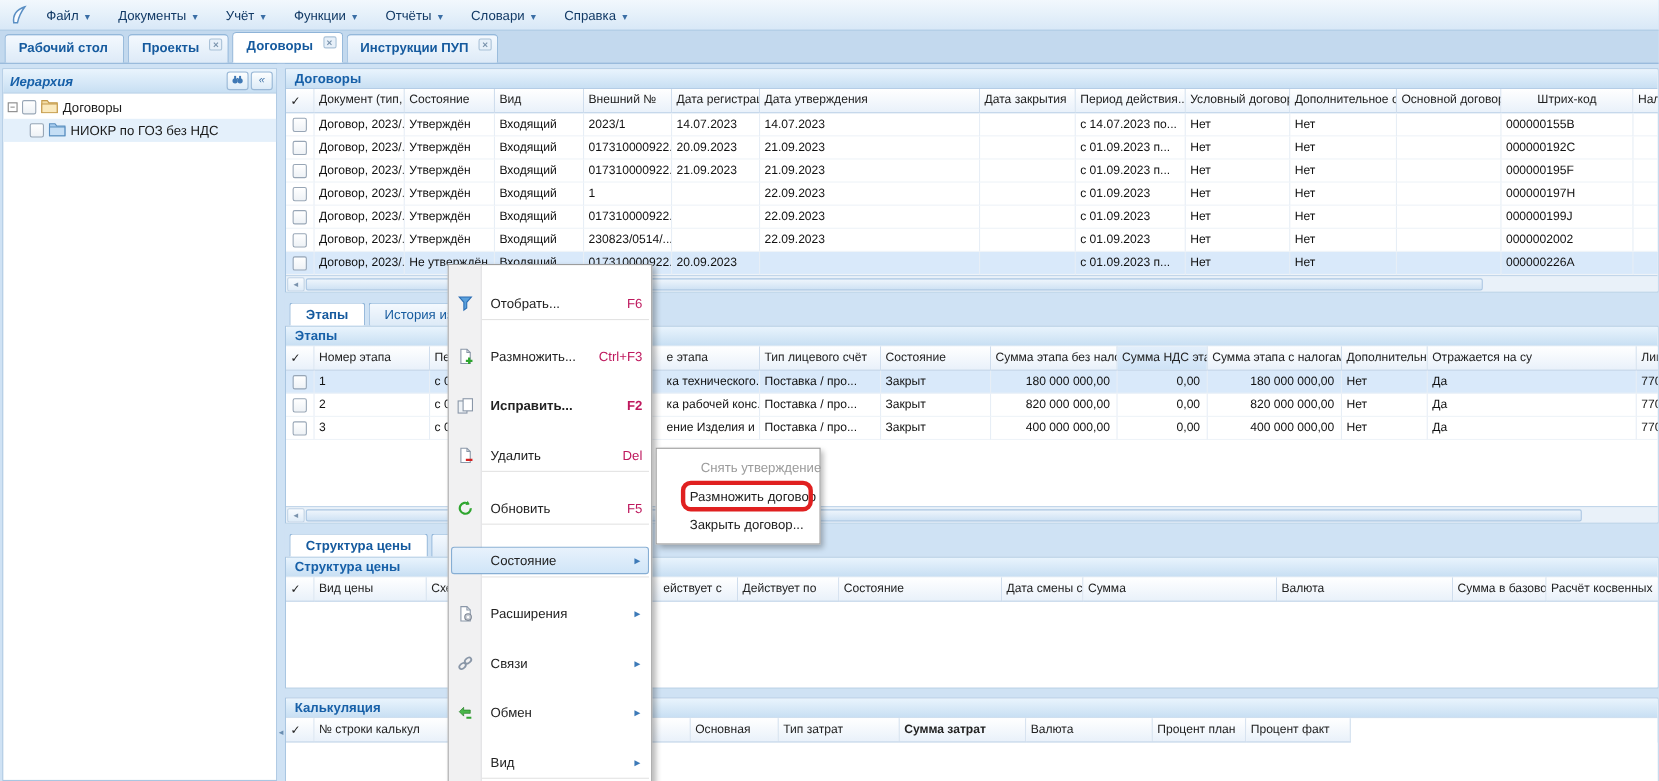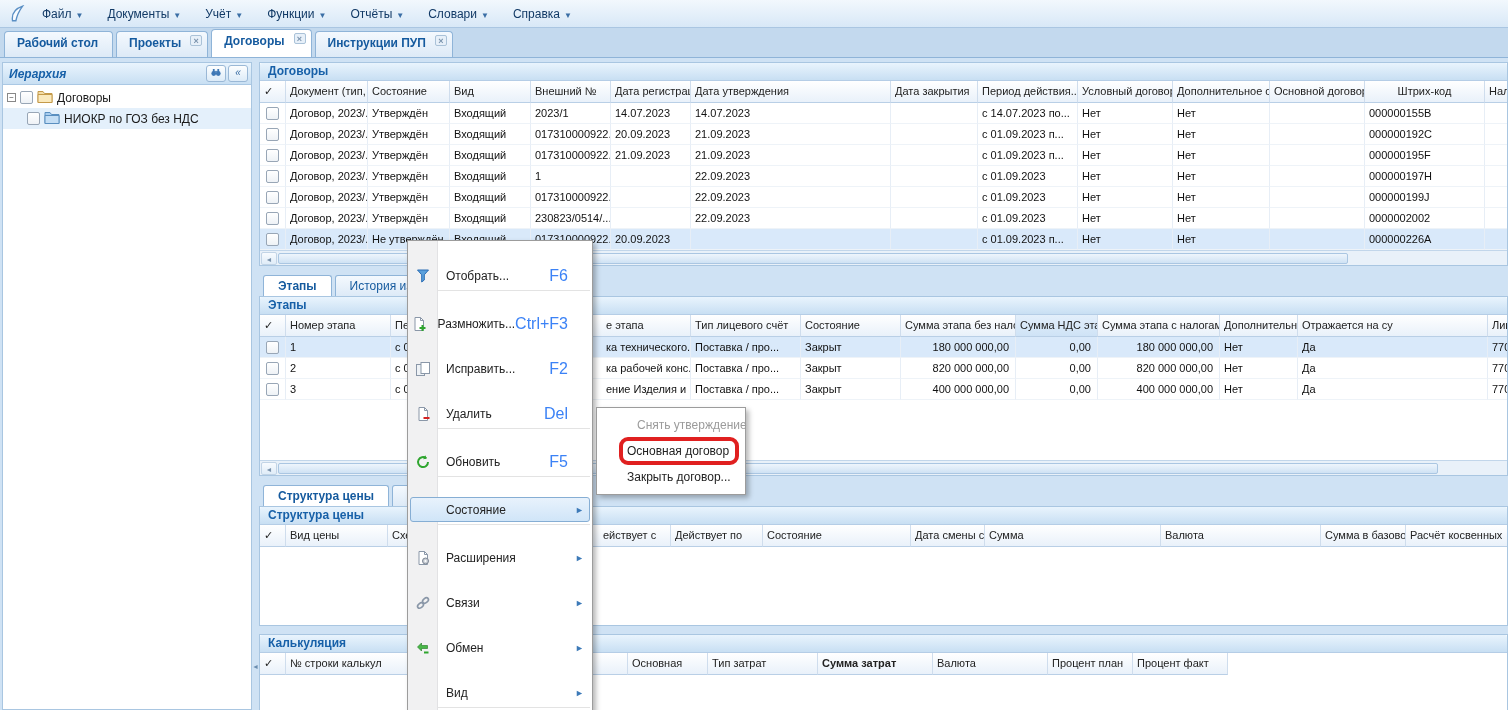--- a/index.html
+++ b/index.html
@@ -73,23 +73,23 @@
   .thumb { height:11px; background:linear-gradient(#eef5fc,#cfe2f4); border:1px solid #aac6e2; border-radius:2px; }
 
   
   .ctxmenu { position:absolute; left:407px; top:240px; width:186px; background:#fff;
     border:1px solid #9c9c9c; box-shadow:3px 3px 5px rgba(0,0,0,.28); z-index:50; padding:2px 0; }
   .ctxmenu::before { content:""; position:absolute; left:0; top:0; bottom:0; width:29px; background:#f1f1f2;
     border-right:1px solid #e2e2e4; }
   .mi { position:relative; height:25px; display:flex; align-items:center; font-size:12px; color:#222;margin-top:20px; }
   .mi .ic { width:30px; display:flex; justify-content:center; align-items:center; z-index:1; }
   .mi .lb { flex:1; padding-left:8px; white-space:nowrap; }
-  .mi .sc { padding-right:24px; font-size:16px; color:#3b82f6; }
+  .mi .sc { padding-right:8px; font-size:12px; color:#be185d; }
   .mi .arr { padding-right:8px; font-size:9px; color:#3d7ab8; }
-  .mi.bold .lb, .mi.bold .sc { font-weight:normal; }
+  .mi.bold .lb, .mi.bold .sc { font-weight:bold; }
   .mi.hl::after { content:""; position:absolute; inset:0 2px; background:linear-gradient(#e8f2fc,#d0e5f8);
     border:1px solid #86aed4; border-radius:3px; z-index:0; }
   .mi.hl > * { z-index:1; }
   .msep { height:1px; background:#e3e3e3; margin:2px 2px 2px 30px; }
 
   .submenu { position:absolute; left:596px; top:407px; width:150px; background:#fff;
     border:1px solid #9c9c9c; box-shadow:3px 3px 5px rgba(0,0,0,.28); z-index:51; padding:4px 0; }
   .smi { height:26px; display:flex; align-items:center; padding-left:30px; font-size:12px; color:#222; white-space:nowrap; }
   .smi.disabled { color:#9b9b9b;padding-left:40px; }
   .smi.annotated { position:relative; }
@@ -548,15 +548,15 @@
         <svg width="16" height="16" viewBox="0 0 16 16">
           <path d="M10.5 1.8a3.6 3.6 0 0 0-3.9 4.7L2 11l3 3 4.5-4.6A3.6 3.6 0 0 0 14.2 5l-2.2 2-1.8-1.8z" fill="#b9c2cc" stroke="#77818e"></path>
         </svg>
       </span>
       <span class="lb">Настройки...</span>
       <span class="sc">Alt+Enter</span>
     </div>
   </div>
 <div class="submenu" id="submenu">
     <div class="smi disabled">Снять утверждение</div>
-    <div class="smi annotated">Основная договор</div>
+    <div class="smi annotated">Размножить договор</div>
     <div class="smi">Закрыть договор...</div>
   </div>
 
 </body></html>

